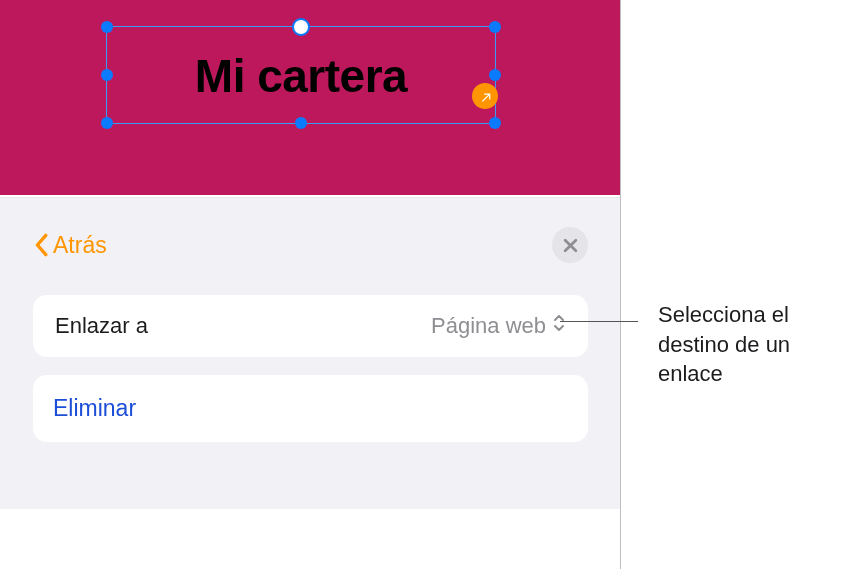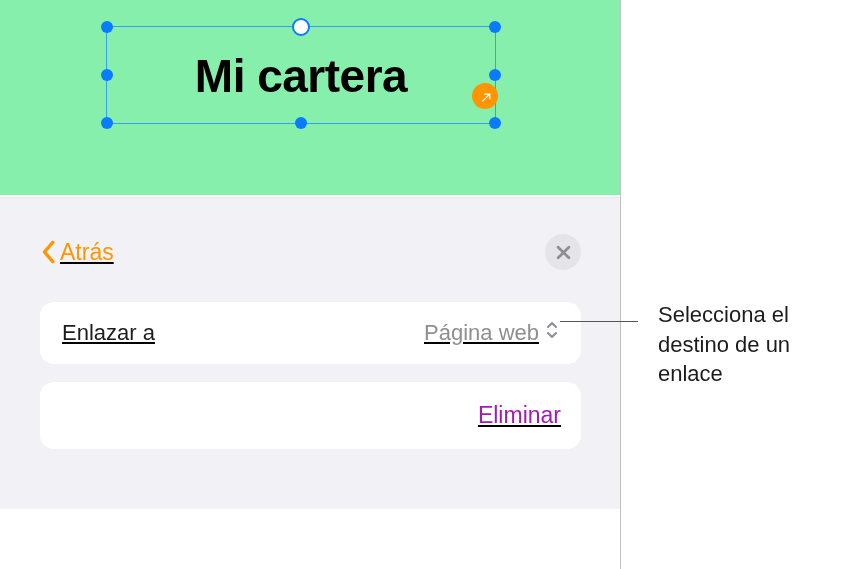--- a/index.html
+++ b/index.html
@@ -8,21 +8,21 @@
       background: #fff;
       width: 844px;
       height: 569px;
       position: relative;
       overflow: hidden;
     }
     .canvas-area {
       position: relative;
       width: 621px;
       height: 195px;
-      background: #86efac;
+      background: #be185d;
     }
     .text-box {
       position: absolute;
       top: 26px;
       left: 106px;
       width: 390px;
       height: 98px;
       border: 1px solid #3a9cf7;
     }
     .text-box-content {
@@ -72,22 +72,21 @@
     .link-badge svg { width: 15px; height: 15px; }
 
     .panel {
       position: absolute;
       top: 197px;
       left: 0;
       width: 621px;
       height: 312px;
       background: #f2f2f6;
       border-top: 1px solid #e8e8e8;
-      padding: 16px;
-      text-decoration: underline;
+      padding: 9px;
     }
     .panel-header {
       display: flex;
       align-items: center;
       justify-content: space-between;
       height: 76px;
       padding: 0 24px;
     }
     .back-btn {
       display: flex;
@@ -150,24 +149,24 @@
 
     .delete-group {
       margin: 18px 24px 0 24px;
       background: #fff;
       border-radius: 14px;
       overflow: hidden;
     }
     .delete-btn {
       display: block;
       width: 100%;
-      text-align: right;
+      text-align: left;
       padding: 20px;
       font-size: 23px;
-      color: #a21caf;
+      color: #1d4ed8;
       cursor: pointer;
     }
 
     .vdiv {
       position: absolute;
       left: 620px;
       top: 0;
       width: 1px;
       height: 569px;
       background: #c0c0c0;

